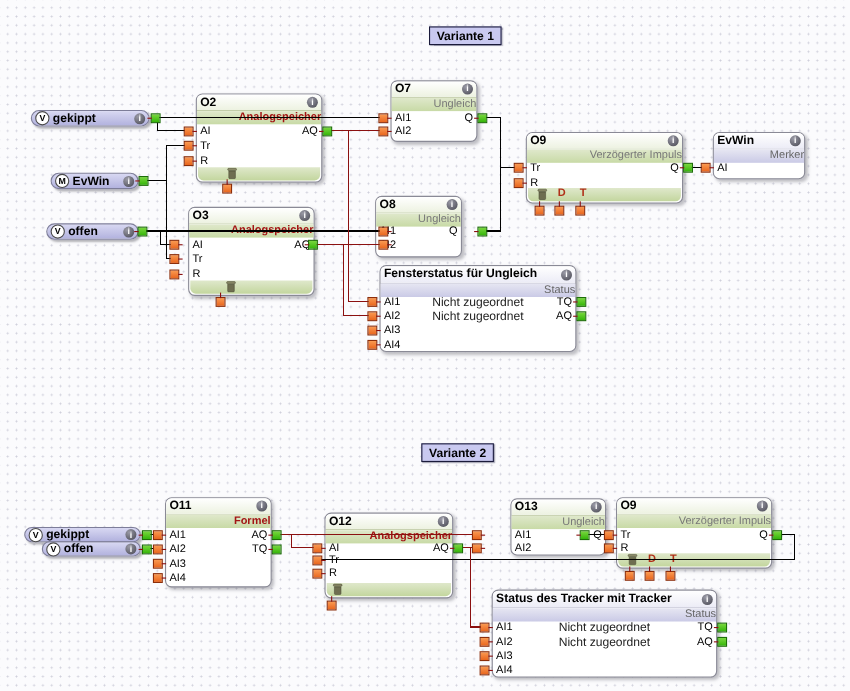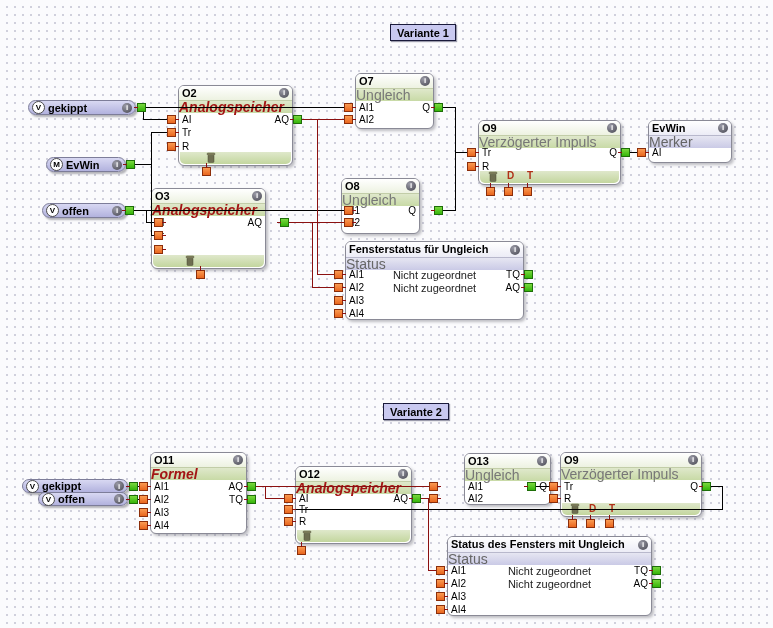--- a/index.html
+++ b/index.html
@@ -8,24 +8,24 @@
     background-image:radial-gradient(#d0d0dc 0.8px, transparent 1px);
     background-size:8px 8px;background-position:3px 3px;}
   
   .block{position:absolute;border:1px solid #8a8a96;border-radius:6px;background:#fff;
     box-shadow:2px 2px 3px rgba(100,100,110,.4);z-index:1;}
   .btitle{height:14px;line-height:14px;padding:0 3px;font-weight:bold;font-size:11px;
     display:flex;justify-content:space-between;align-items:center;border-radius:5px 5px 0 0;}
   .g .btitle{background:linear-gradient(#ffffff,#edf2e1);border-bottom:1px solid #c2cda8;}
   .b .btitle{background:linear-gradient(#ffffff,#ececf6);border-bottom:1px solid #b8b8cc;}
   .btitle.tall{height:15px;line-height:15px;}
-  .bsub{height:12px;line-height:12px;text-align:left;font-size:14px;color:#777;}
+  .bsub{height:12px;line-height:12px;text-align:right;font-size:10px;color:#777;}
   .g .bsub{background:linear-gradient(#dfe8cb,#c8daa6);}
   .b .bsub{background:linear-gradient(#e6e6f2,#cacae6);color:#666;}
-  .bsub.red{color:#a31515;font-weight:bold;font-style:italic;}
+  .bsub.red{color:#a31515;font-weight:bold;}
   .bfoot{position:absolute;left:1px;right:1px;bottom:1px;height:12px;
     background:linear-gradient(#dfe8cb,#c3d69e);border-radius:0 0 5px 5px;}
   .pl,.pr{position:absolute;font-size:10px;line-height:12px;color:#000;}
   .pl{left:3px;} .pr{right:3px;}
   .ctext{position:absolute;left:30px;right:30px;text-align:center;font-size:11px;line-height:12px;color:#222;}
   .param{position:absolute;color:#b03018;font-weight:bold;font-size:10px;line-height:12px;z-index:2;}
   
   .pin{position:absolute;width:7px;height:7px;border:1px solid #8c2e0a;
     background:linear-gradient(#fa9a52,#e9661e);z-index:5;}
   .pin.out{border-color:#1d6e08;background:linear-gradient(#7ad83e,#35b50a);}
@@ -96,21 +96,21 @@
     <span class="pl" style="top:41px">Tr</span>
     <span class="pl" style="top:55px">R</span>
     <span class="pr" style="top:28px">AQ</span>
     <div class="bfoot"></div>
     <svg class="trash" style="left:27px;bottom:2px" width="10" height="11" viewBox="0 0 10 11">
         <rect x="1" y="1" width="8" height="2" rx="1" fill="#8a8a66" stroke="#4a4a33" stroke-width="0.5"></rect>
         <path d="M2 3.5h6v6a1 1 0 0 1-1 1H3a1 1 0 0 1-1-1z" fill="#6e6e50" stroke="#4a4a33" stroke-width="0.5"></path>
       </svg>
   </div>
 
-  <div class="block g" style="left:151px;top:188px;width:113px;height:79px">
+  <div class="block g" style="left:171px;top:188px;width:113px;height:79px">
     <div class="btitle">
       <span>O3</span>
       <span class="info"></span>
     </div>
     <div class="bsub red">Analogspeicher</div>
     <span class="pl" style="top:28px">AI</span>
     <span class="pl" style="top:41px">Tr</span>
     <span class="pl" style="top:55px">R</span>
     <span class="pr" style="top:28px">AQ</span>
     <div class="bfoot"></div>
@@ -240,21 +240,21 @@
     <svg class="trash" style="left:9px;bottom:2px" width="10" height="11" viewBox="0 0 10 11">
         <rect x="1" y="1" width="8" height="2" rx="1" fill="#8a8a66" stroke="#4a4a33" stroke-width="0.5"></rect>
         <path d="M2 3.5h6v6a1 1 0 0 1-1 1H3a1 1 0 0 1-1-1z" fill="#6e6e50" stroke="#4a4a33" stroke-width="0.5"></path>
       </svg>
     <span class="param" style="left:28px;top:50px">D</span>
     <span class="param" style="left:48px;top:50px">T</span>
   </div>
 
   <div class="block b" style="left:447px;top:536px;width:203px;height:78px">
     <div class="btitle tall">
-      <span>Status des Fensters mit Ungleich</span>
+      <span>Status des Tracker mit Tracker</span>
       <span class="info"></span>
     </div>
     <div class="bsub b">Status</div>
     <span class="pl" style="top:28px">AI1</span>
     <span class="pl" style="top:41px">AI2</span>
     <span class="pl" style="top:54px">AI3</span>
     <span class="pl" style="top:67px">AI4</span>
     <span class="ctext" style="top:28px">Nicht zugeordnet</span>
     <span class="ctext" style="top:41px">Nicht zugeordnet</span>
     <span class="pr" style="top:28px">TQ</span>

